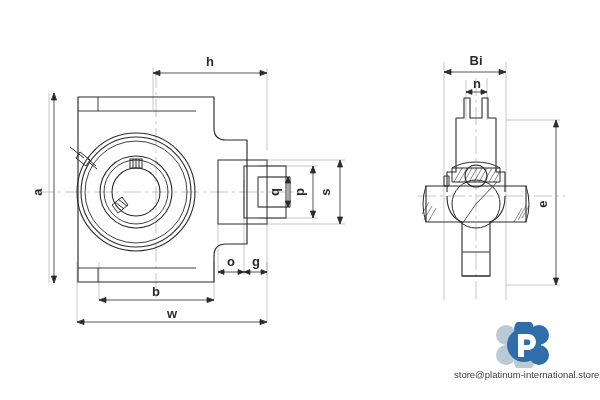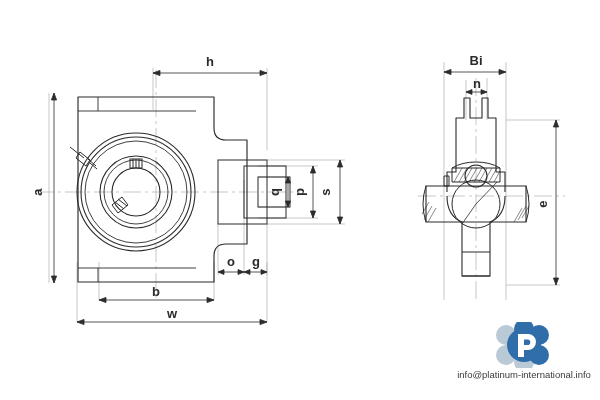--- a/index.html
+++ b/index.html
@@ -310,16 +310,16 @@
       </g>
       <g fill="#2f6ea8">
         <circle cx="48" cy="13" r="10"></circle>
         <circle cx="48" cy="33" r="10"></circle>
         <circle cx="33" cy="7" r="10"></circle>
       </g>
       <circle cx="33" cy="23" r="17" fill="#2f6ea8"></circle>
       <path d="M 27,12 h10 a8,8 0 0 1 0,16 h-4 v7 h-6 z" fill="#ffffff"></path>
       <path d="M 33,17.5 h3.5 a2.8,2.8 0 0 1 0,5.6 h-3.5 z" fill="#2f6ea8"></path>
     </svg>
-    <div class="logo-mail">info@platinum-international.info</div>
+    <div class="logo-mail">store@platinum-international.store</div>
   </div>
 
 </div>
 
 </body></html>

